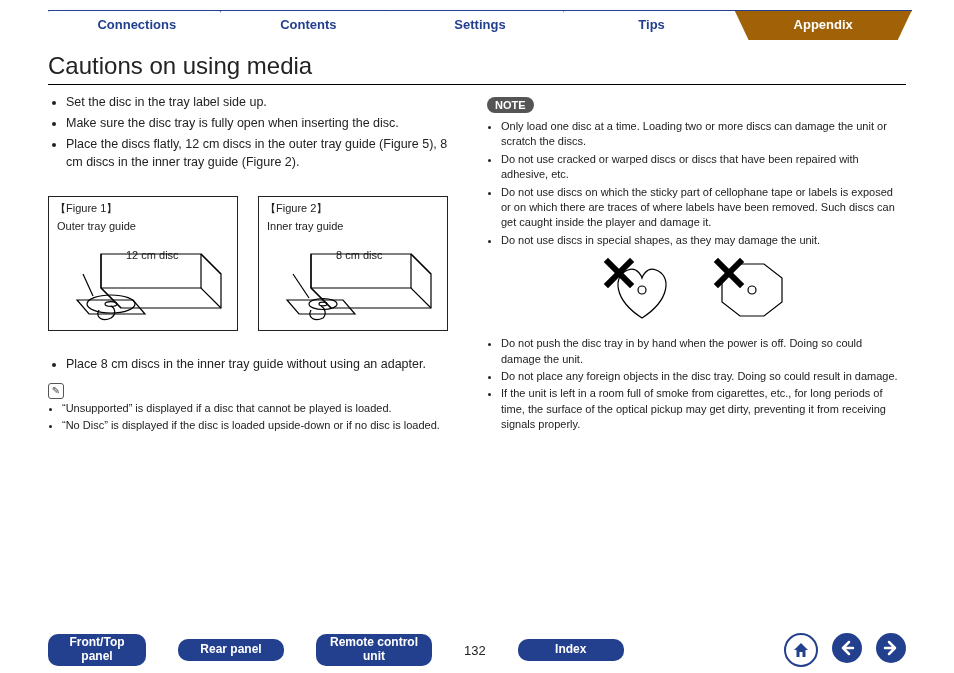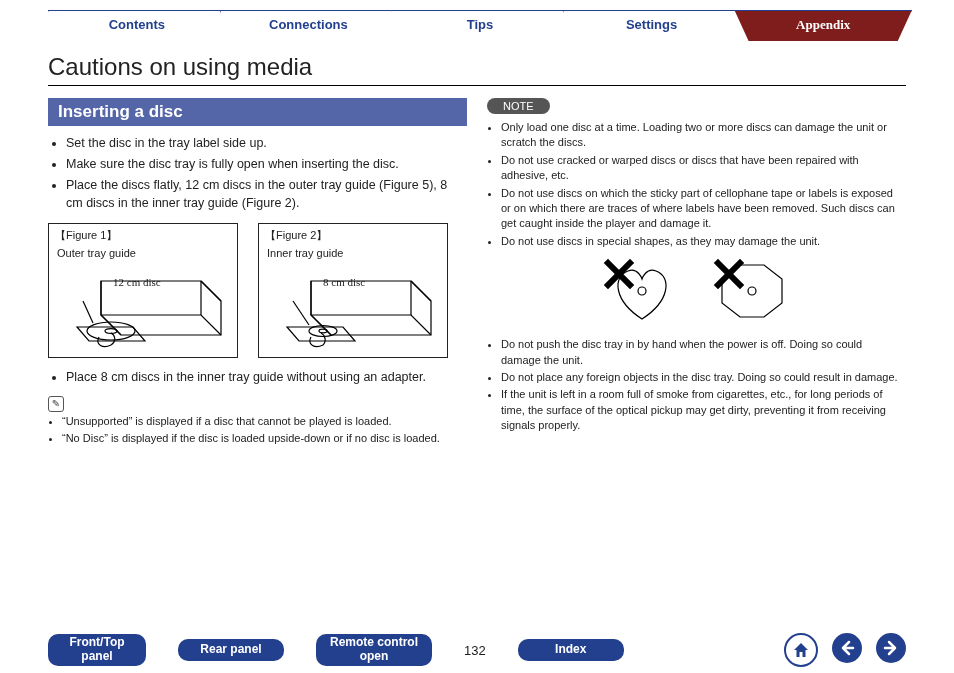--- a/index.html
+++ b/index.html
@@ -36,23 +36,22 @@
     padding: 6px 0 8px 0;
     position: relative;
     background: #fff;
     border: 1px solid #23408f;
     border-bottom: none;
     clip-path: polygon(0 0, 100% 0, 92% 100%, 8% 100%);
     margin-right: -6px;
     cursor: pointer;
   }
   .tab.active {
-    background: #7f1d1d;
+    background: #a16207;
     color: #fff;
-    font-family: Liberation Serif, serif;
   }
   
   .page-title {
     font-size: 24px;
     font-weight: normal;
     margin: 12px 0 2px 0;
   }
   hr.rule {
     border: none;
     border-top: 1.5px solid #000;
@@ -87,50 +86,49 @@
   ul.small {
     font-size: 11px;
     line-height: 1.4;
     padding-left: 14px;
   }
   ul.small li { margin-bottom: 2px; }
   
   .figs {
     display: flex;
     gap: 20px;
-    margin: 10px 0;
+    margin: 24px 0;
   }
   .figbox {
     border: 1px solid #222;
     padding: 4px 6px 6px 6px;
     width: 190px;
     height: 135px;
     font-size: 11px;
     position: relative;
     box-sizing: border-box;
   }
   .figbox .figcap { font-weight: normal; margin-bottom: 2px; }
   .figbox .guide { font-size: 11px; margin: 4px 0 2px 2px; }
   .figbox .disclabel {
     position: absolute;
     top: 52px;
-    left: 64px;
+    left: 77px;
     font-size: 11px;
     background: rgba(255,255,255,0.0);
-    font-family: Liberation Serif, serif;
   }
   .figbox svg { position: absolute; left: 4px; bottom: 4px; }
   
   .note-pill {
     display: inline-block;
     background: #555;
     color: #fff;
-    font-weight: normal;
+    font-weight: bold;
     font-size: 11px;
-    padding: 2px 16px;
+    padding: 2px 8px;
     border-radius: 10px;
     margin: 4px 0 6px 0;
   }
   
   .shapes {
     display: flex;
     gap: 30px;
     justify-content: center;
     margin: 8px 0 10px 0;
   }
@@ -189,34 +187,33 @@
   }
   .circlebtn.solid { background: #23408f; color: #fff; border: none; }
   .circlebtn svg { display: block; }
 </style>
 </head>
 <body>
 
 <div class="page">
 
   <div class="tabs">
+    <div class="tab">Connections</div>
     <div class="tab">Contents</div>
-    <div class="tab">Connections</div>
+    <div class="tab">Settings</div>
     <div class="tab">Tips</div>
-    <div class="tab">Settings</div>
     <div class="tab active">Appendix</div>
   </div>
 
   <h1 class="page-title">Cautions on using media</h1>
   <hr class="rule">
 
   <div class="main">
 
     <div class="col">
-      <div class="section-bar">Inserting a disc</div>
 
       <ul class="bul">
         <li>Set the disc in the tray label side up.</li>
         <li>Make sure the disc tray is fully open when inserting the disc.</li>
         <li>Place the discs flatly, 12 cm discs in the outer tray guide (Figure 5), 8 cm discs in the inner tray guide (Figure 2).</li>
       </ul>
 
       <div class="figs">
 
         <div class="figbox">
@@ -316,21 +313,21 @@
       </ul>
     </div>
   </div>
 
   <div class="footer">
     <div class="ftabs">
       <div class="ftab two" style="white-space:pre-line">Front/Top
 panel</div>
       <div class="ftab">Rear panel</div>
       <div class="ftab two" style="white-space:pre-line">Remote control
-open</div>
+unit</div>
       <div class="pagenum">132</div>
       <div class="ftab">Index</div>
     </div>
     <div class="navbtns">
       <div class="circlebtn">
         <svg width="18" height="18" viewBox="0 0 18 18">
           <path d="M2 9 L9 2 L16 9 L13.5 9 L13.5 16 L10.5 16 L10.5 11 L7.5 11 L7.5 16 L4.5 16 L4.5 9 Z" fill="#23408f"></path>
         </svg>
       </div>
       <div class="circlebtn solid">

